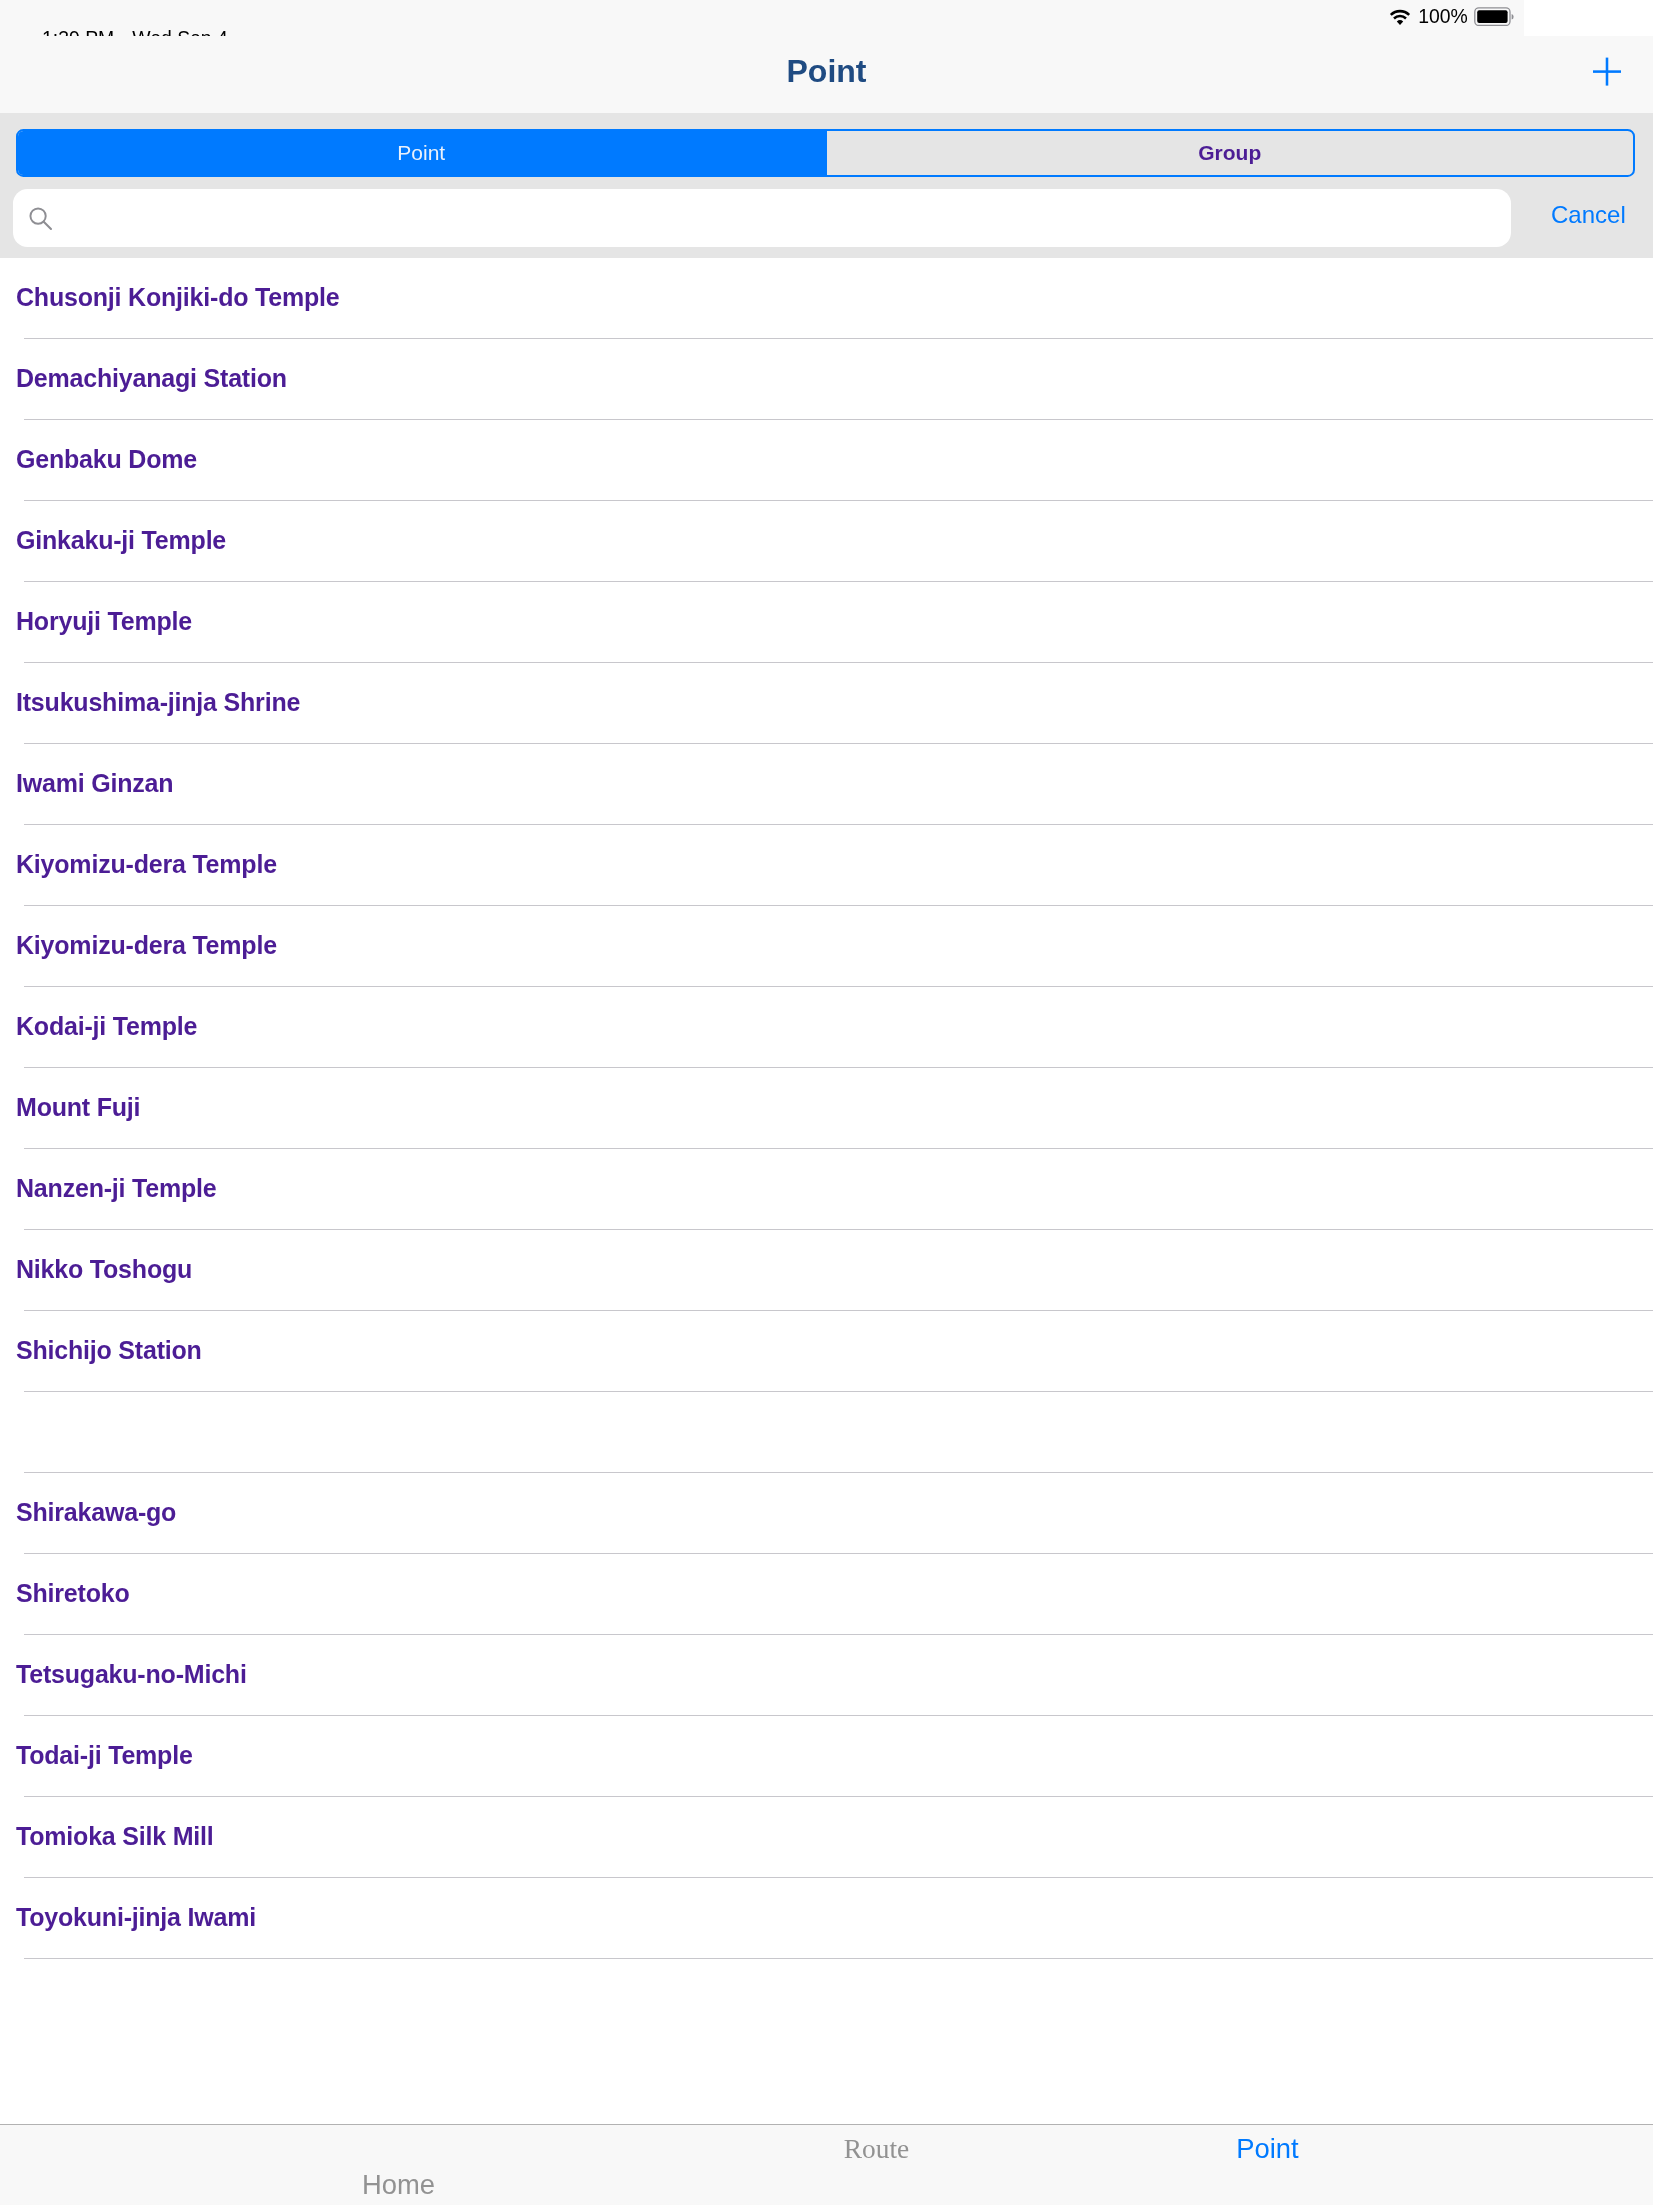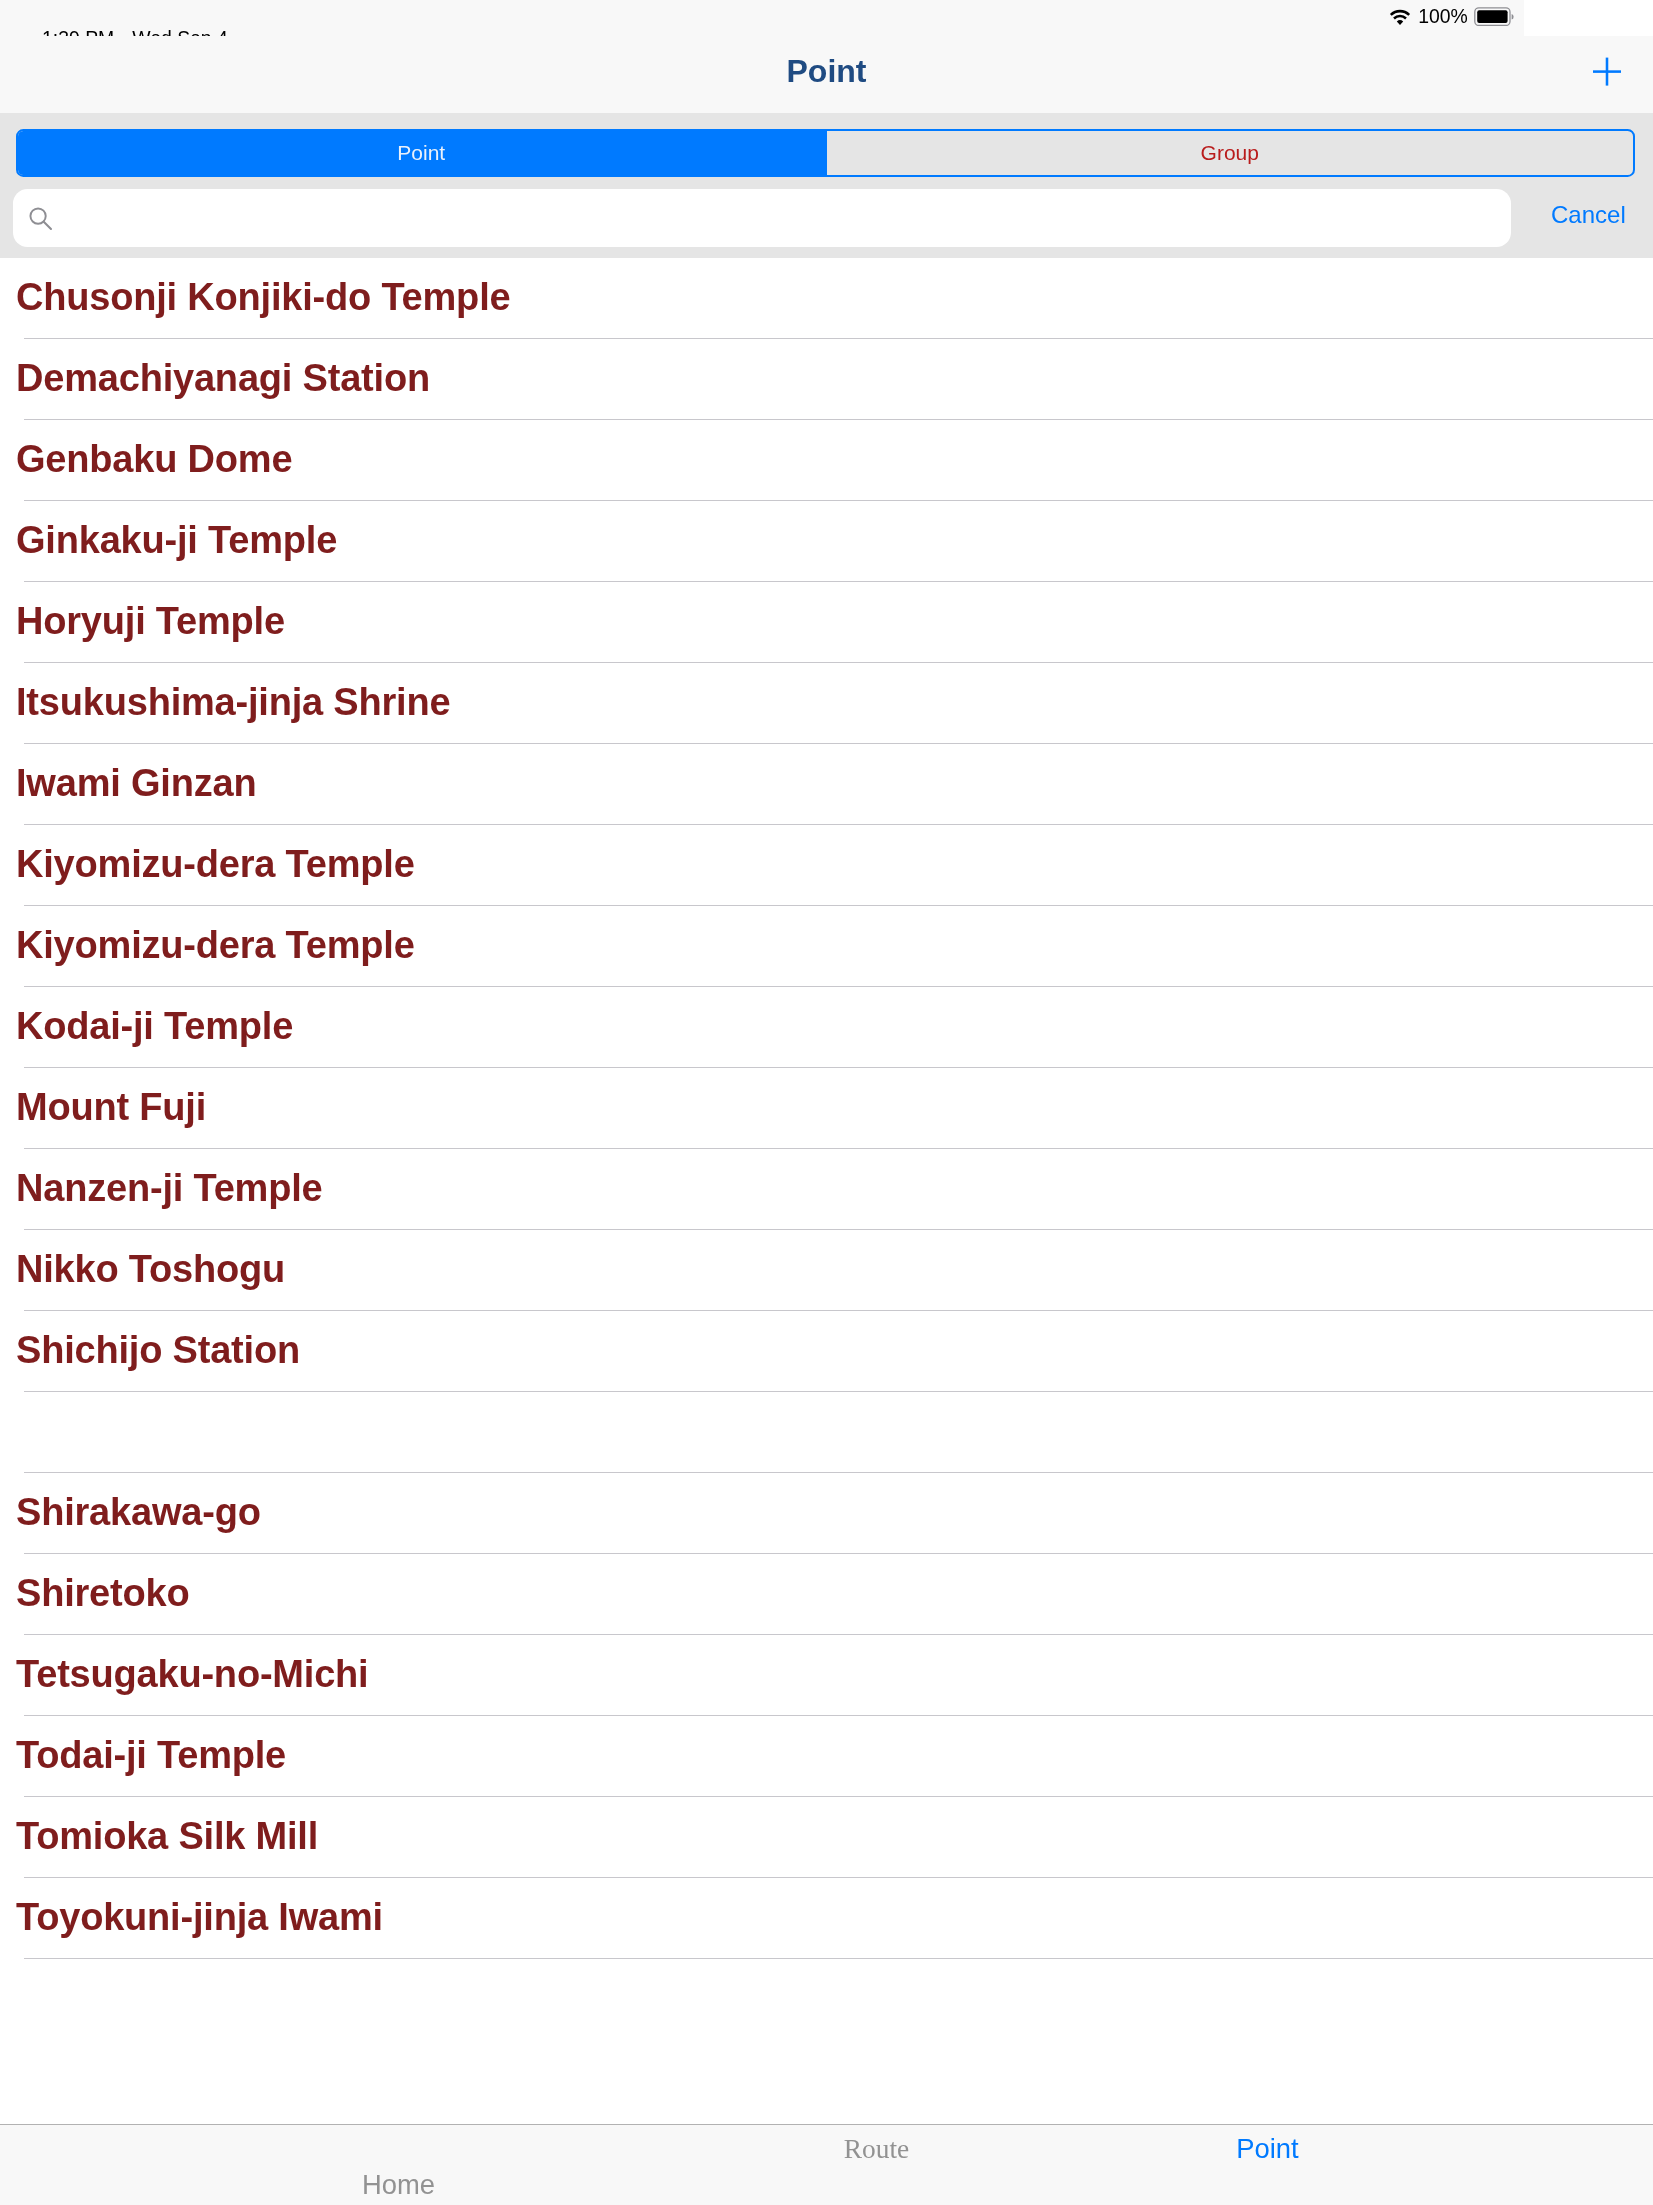--- a/index.html
+++ b/index.html
@@ -52,21 +52,21 @@
   .segmented {
     position: absolute; left: 16px; top: 16px; width: 1615px; height: 44px;
     border: 2.4px solid #007aff; border-radius: 7.3px;
     display: flex; overflow: hidden; background: #e5e5e5;
   }
   .segment {
     flex: 1; display: flex; align-items: center; justify-content: center;
     font-size: 21px; cursor: pointer;
   }
   .segment.selected { background: #007aff; color: #eaf1fb; }
-  .segment.unselected { color: #b91c1c; border-left: 2.4px solid #007aff; }
+  .segment.unselected { color: #4c1d95; border-left: 2.4px solid #007aff; font-weight: bold; }
 
   .search-field {
     position: absolute; left: 13px; top: 76px; width: 1498px; height: 58px;
     background: #ffffff; border-radius: 14.5px;
   }
   .search-icon { position: absolute; left: 13px; top: 14.5px; width: 29px; height: 29px; }
   .search-input {
     position: absolute; left: 52px; top: 0; width: 1429px; height: 58px;
     border: none; outline: none; background: transparent;
     font-size: 26px; font-family: "Liberation Sans", sans-serif; color: #000;
@@ -79,21 +79,21 @@
   
   .list {
     position: absolute; left: 0; top: 258px; width: 1653px; height: 1865px;
     overflow: hidden; background: #fff;
   }
   .row {
     position: relative; height: 81px; cursor: pointer;
   }
   .row-label {
     position: absolute; left: 16px; top: 21px;
-    font-size: 38px; color: #7f1d1d; line-height: 37px; font-weight: bold;
+    font-size: 25px; color: #4c1d95; line-height: 37px; font-weight: bold;
     letter-spacing: -0.2px;
   }
   .row-sep {
     position: absolute; left: 24px; right: 0; bottom: 0; height: 1.2px;
     background: #c8c7cc;
   }
 
   
   .tab-bar {
     position: absolute; left: 0; top: 2124px; width: 1653px; height: 82px;

